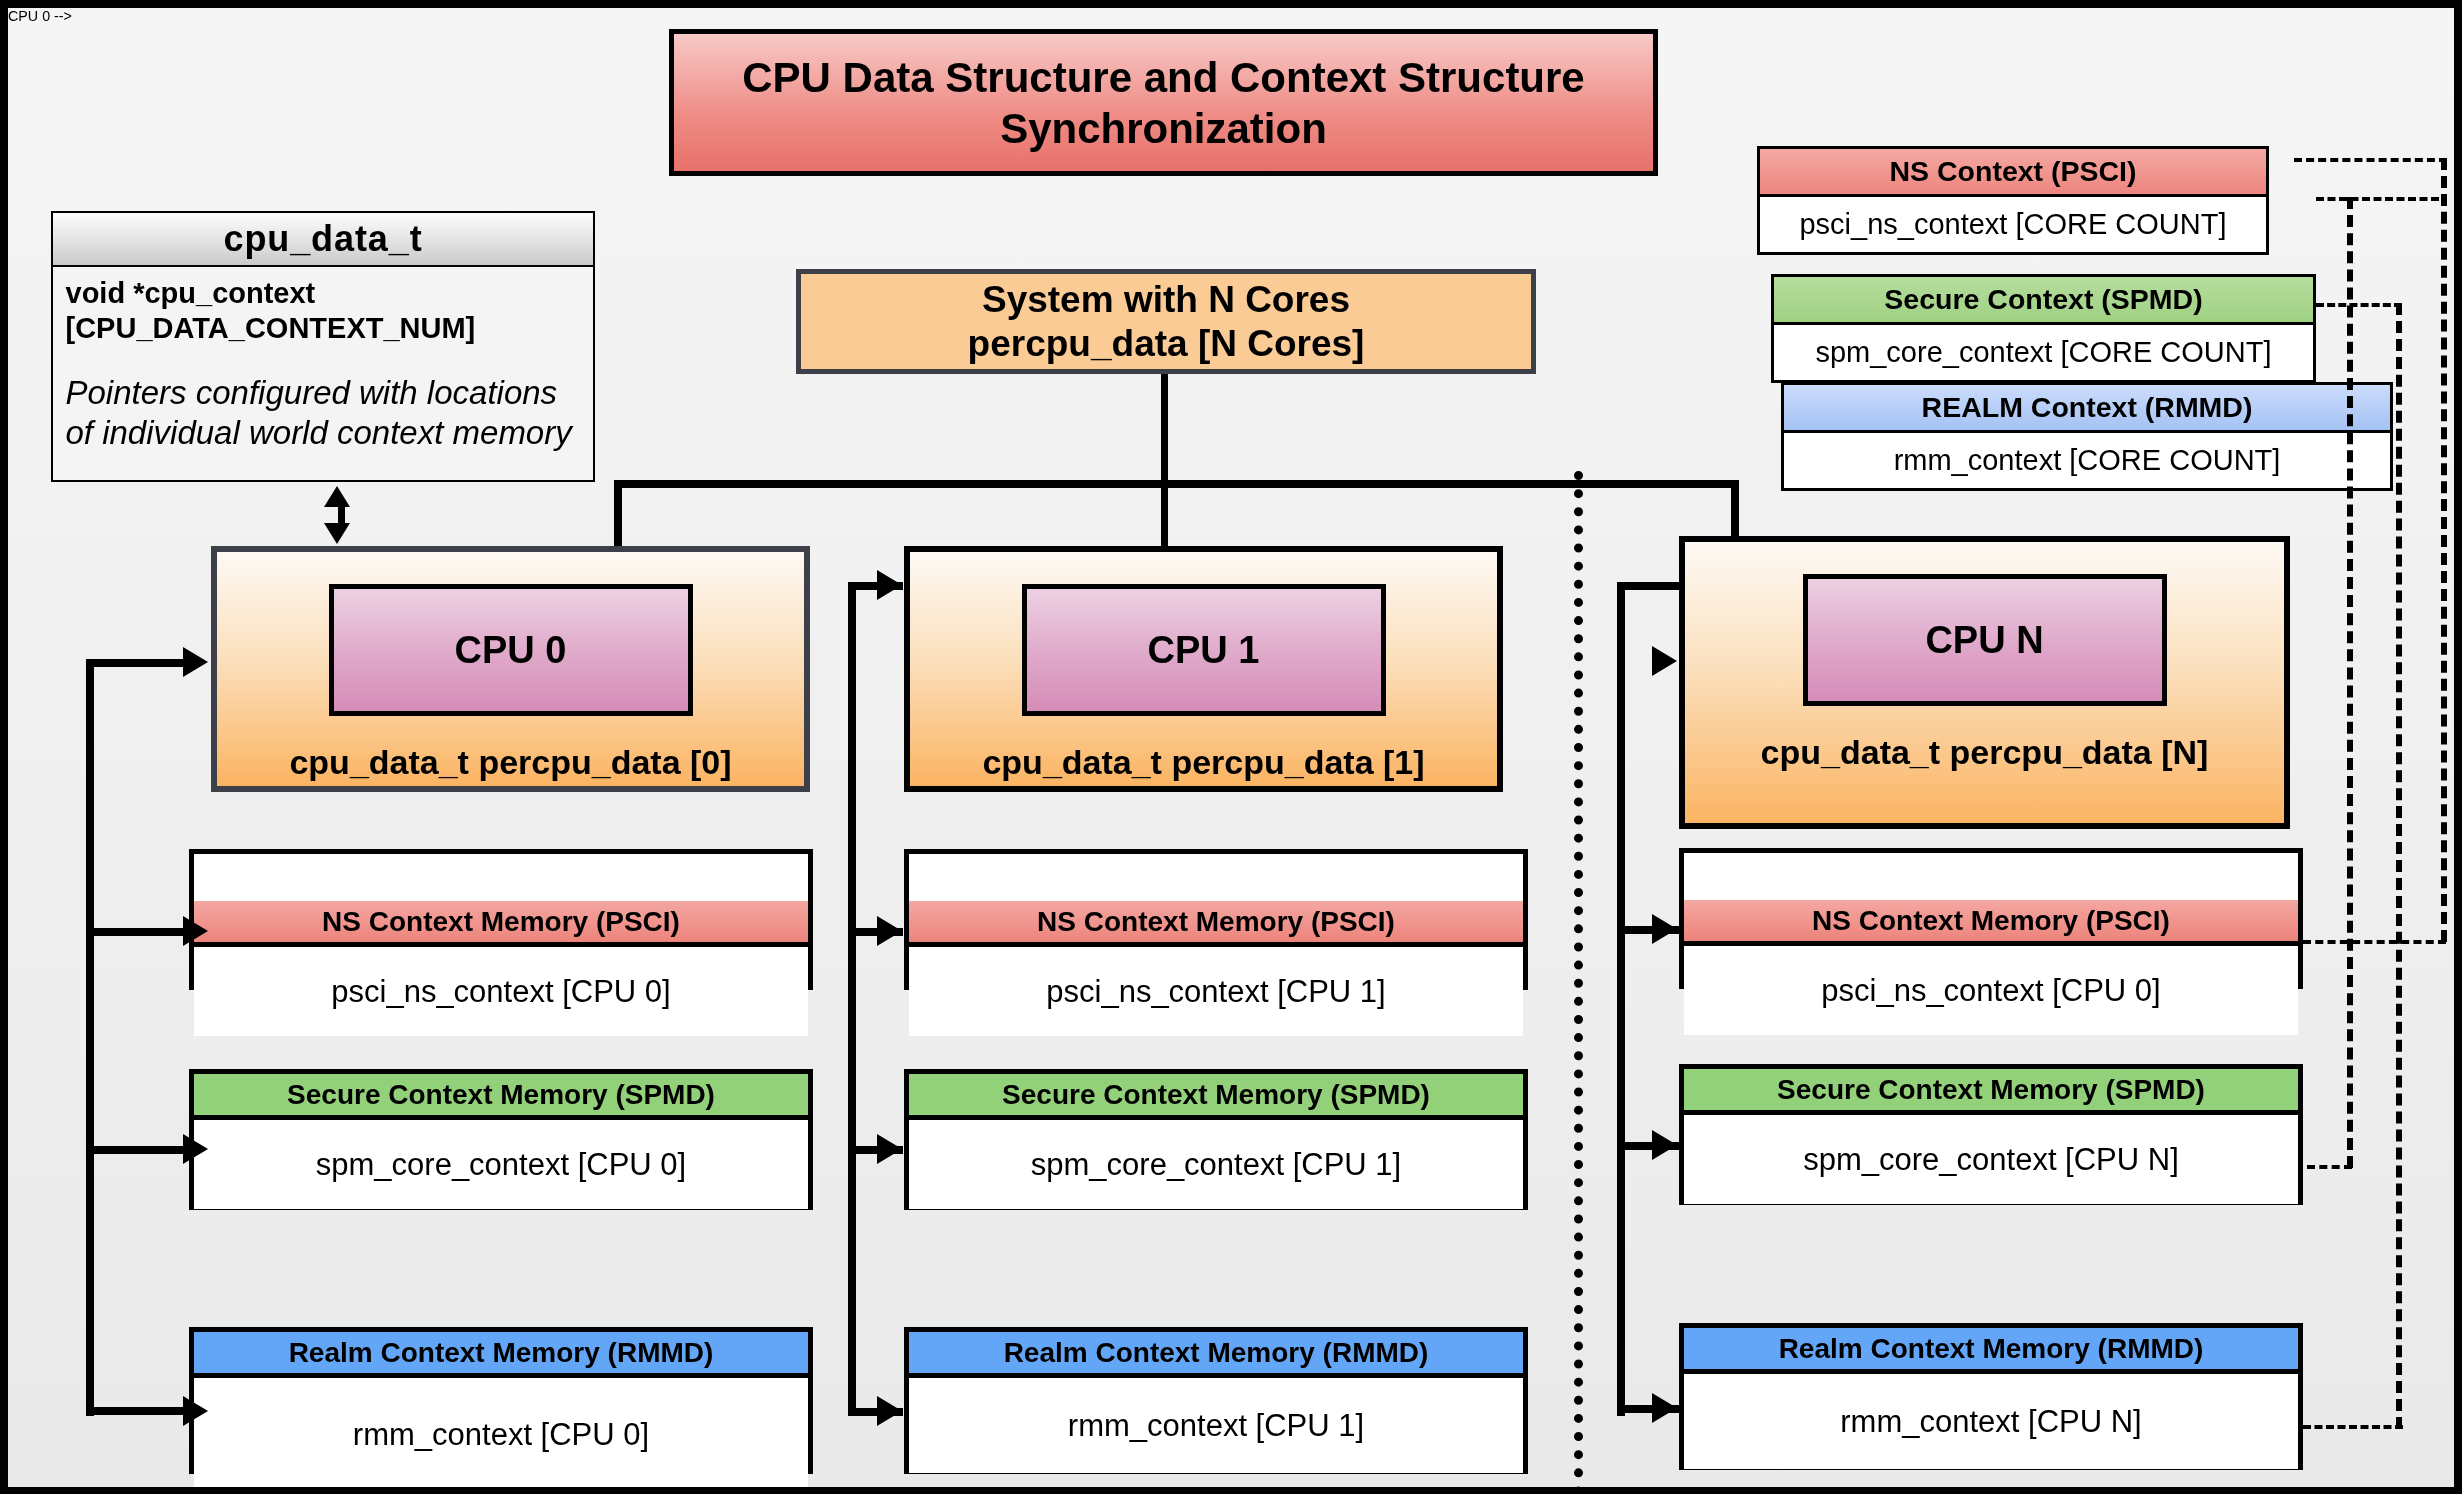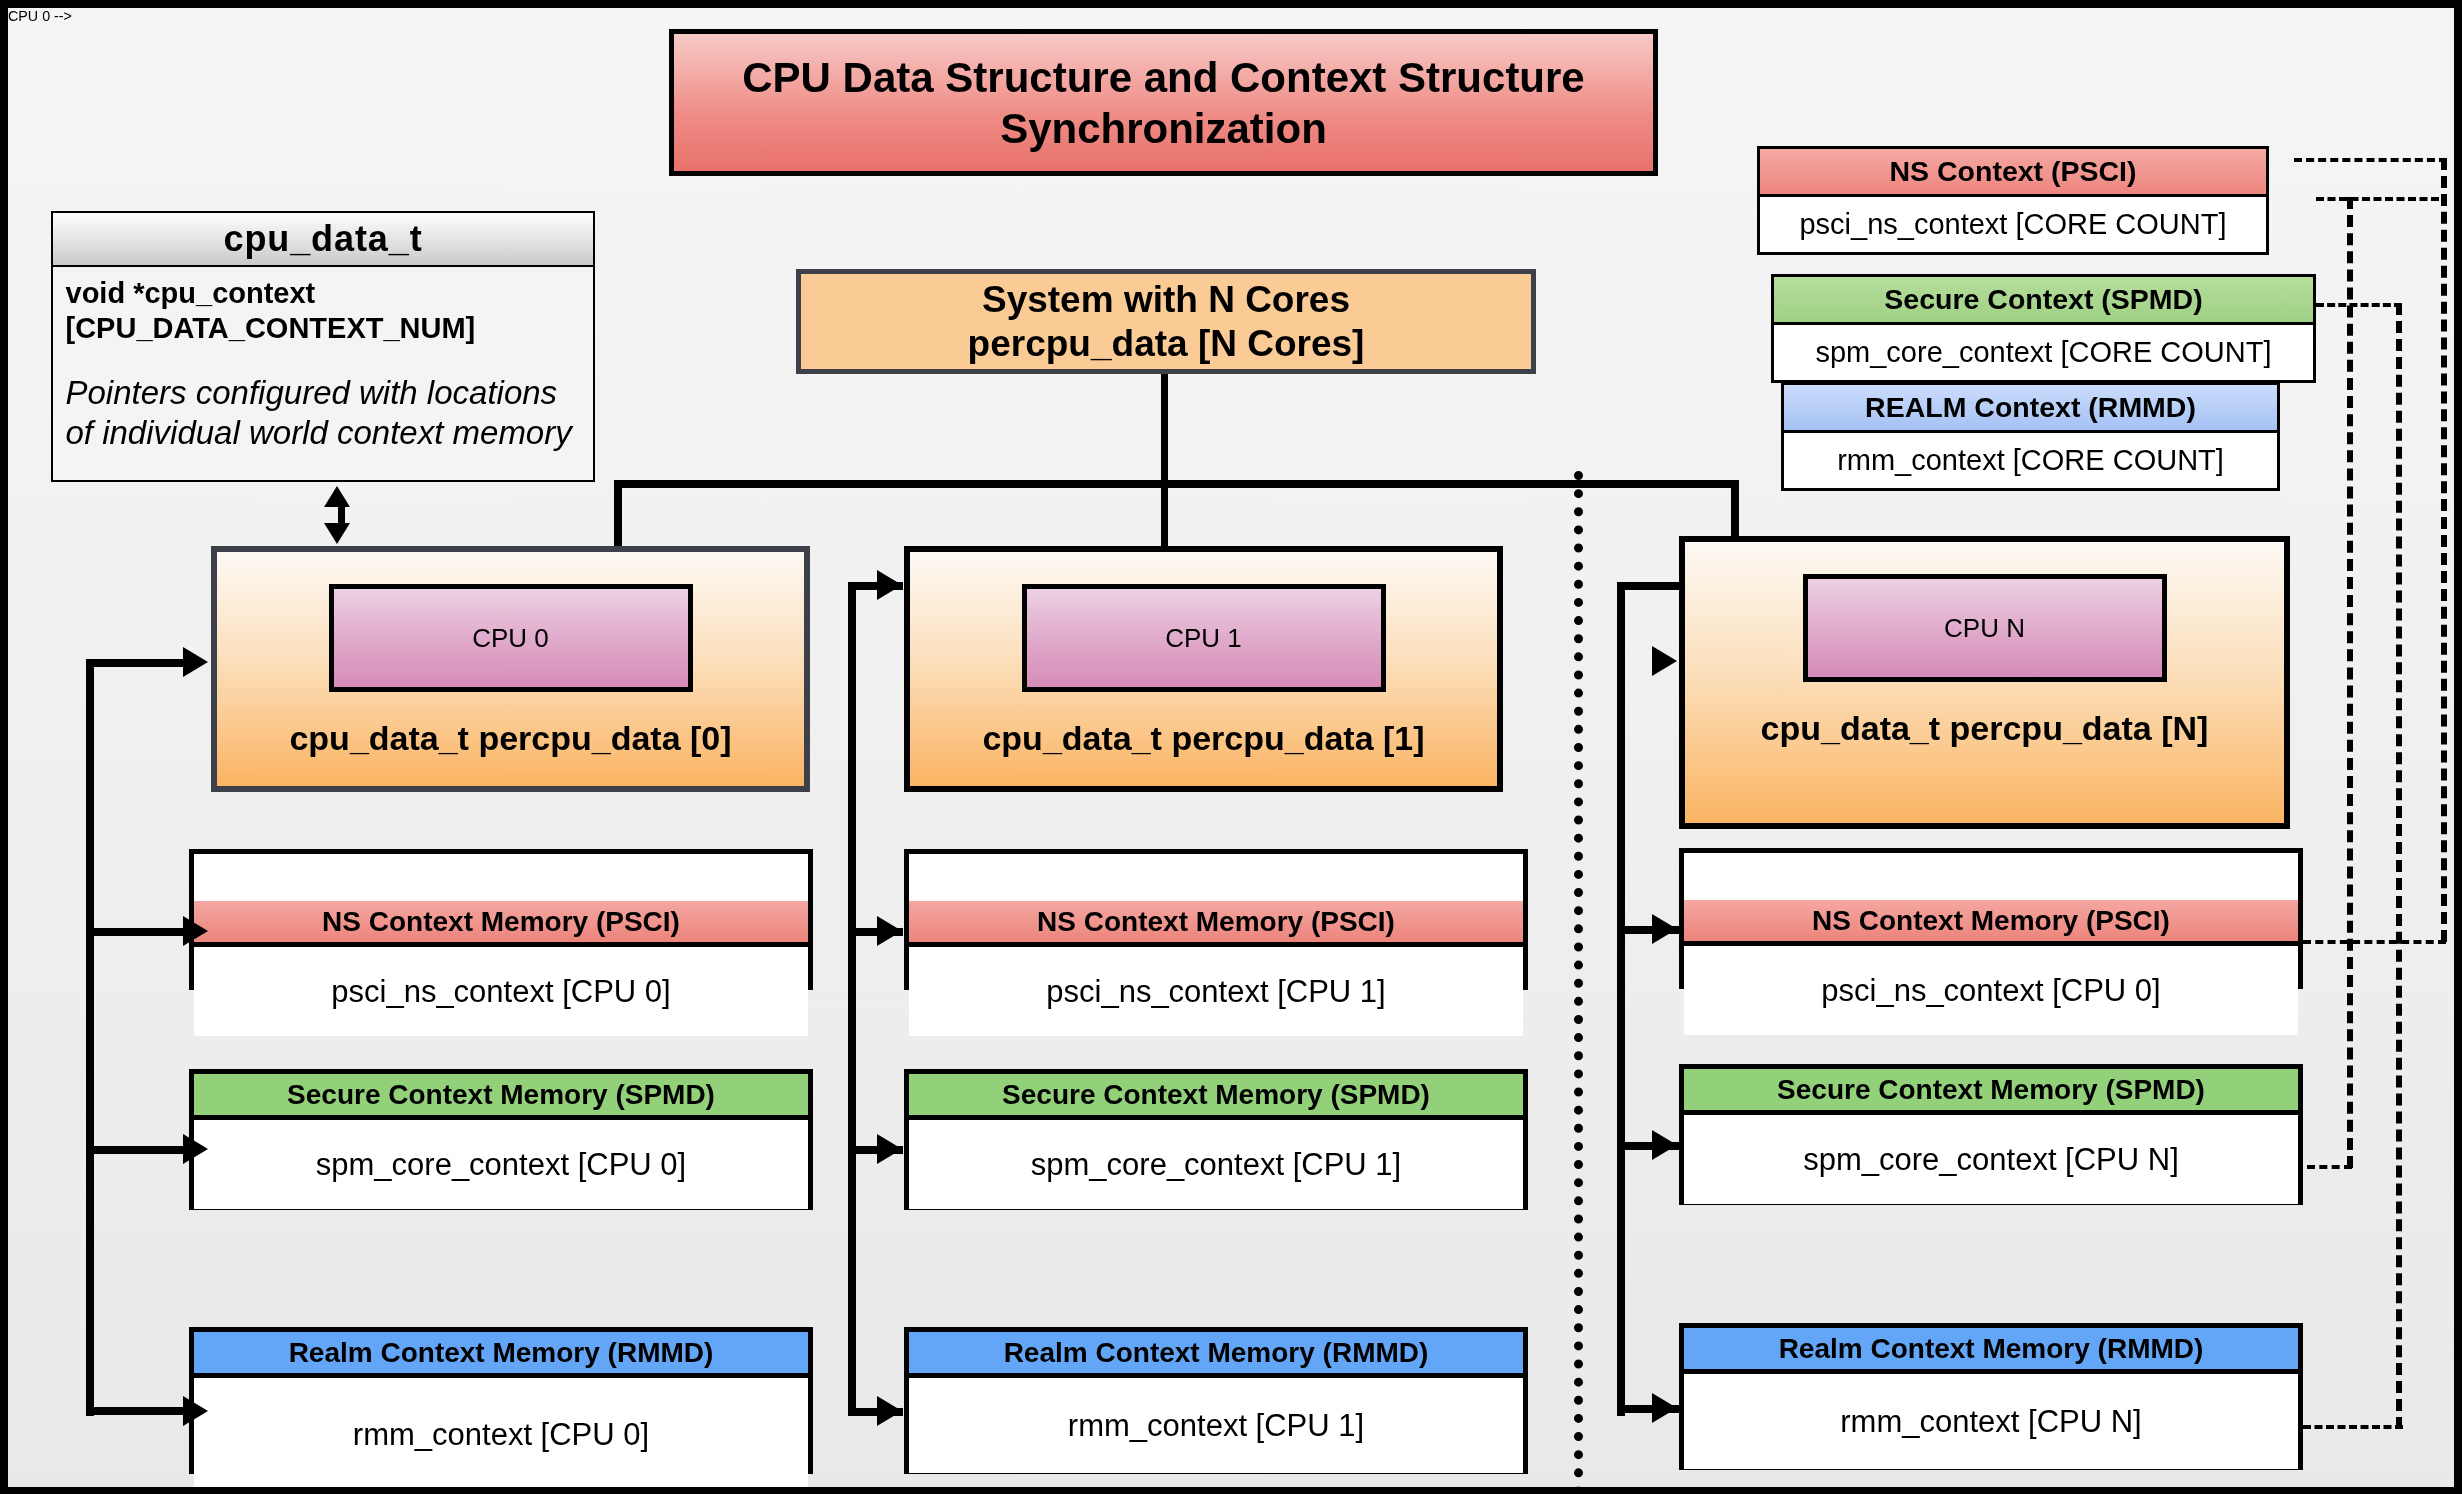--- a/index.html
+++ b/index.html
@@ -60,35 +60,35 @@
   .sum-body{
     height:55px;display:flex;align-items:center;justify-content:center;
     font-size:29px;color:#000;background:#fff;
   }
   .ns-head{background:linear-gradient(180deg,#f5a9a3 0%,#ed857e 100%);}
   .sec-head{background:linear-gradient(180deg,#b6dd9d 0%,#9ed183 100%);}
   .rlm-head{background:linear-gradient(180deg,#cbdcfb 0%,#a4c2f4 100%);}
 
   .sum1{left:1749px;top:138px;width:512px;}
   .sum2{left:1763px;top:266px;width:545px;}
-  .sum3{left:1773px;top:374px;width:499px;}
+  .sum3{left:1773px;top:374px;width:612px;}
 
   
   .cpu-box{
     border:6.2px solid #000;
     background:linear-gradient(180deg,#fdf9f4 0%,#fbe0bd 45%,#fbb463 100%);
     display:flex;flex-direction:column;align-items:center;
   }
   .cpu-box.framed{border-color:#3d4048;}
   .cpu-chip{
     margin-top:32px;width:auto;min-width:294px;height:98px;
     border:5.3px solid #000;
     background:linear-gradient(180deg,#ecd0e2 0%,#dfa8c9 55%,#d68cb8 100%);
     display:flex;align-items:center;justify-content:center;
-    font-weight:normal;font-size:26px;color:#000;padding:0 30px;
+    font-weight:bold;font-size:38px;color:#000;padding:12px 30px;
   }
   .cpu-label{margin-top:27px;font-weight:bold;font-size:34px;color:#000;}
 
   
   .mem{border:5.3px solid #000;background:#fff;}
   .mem-head{
     height:41px;border-bottom:5.3px solid #000;
     display:flex;align-items:center;justify-content:center;
     font-weight:bold;font-size:28px;color:#000;
   }

